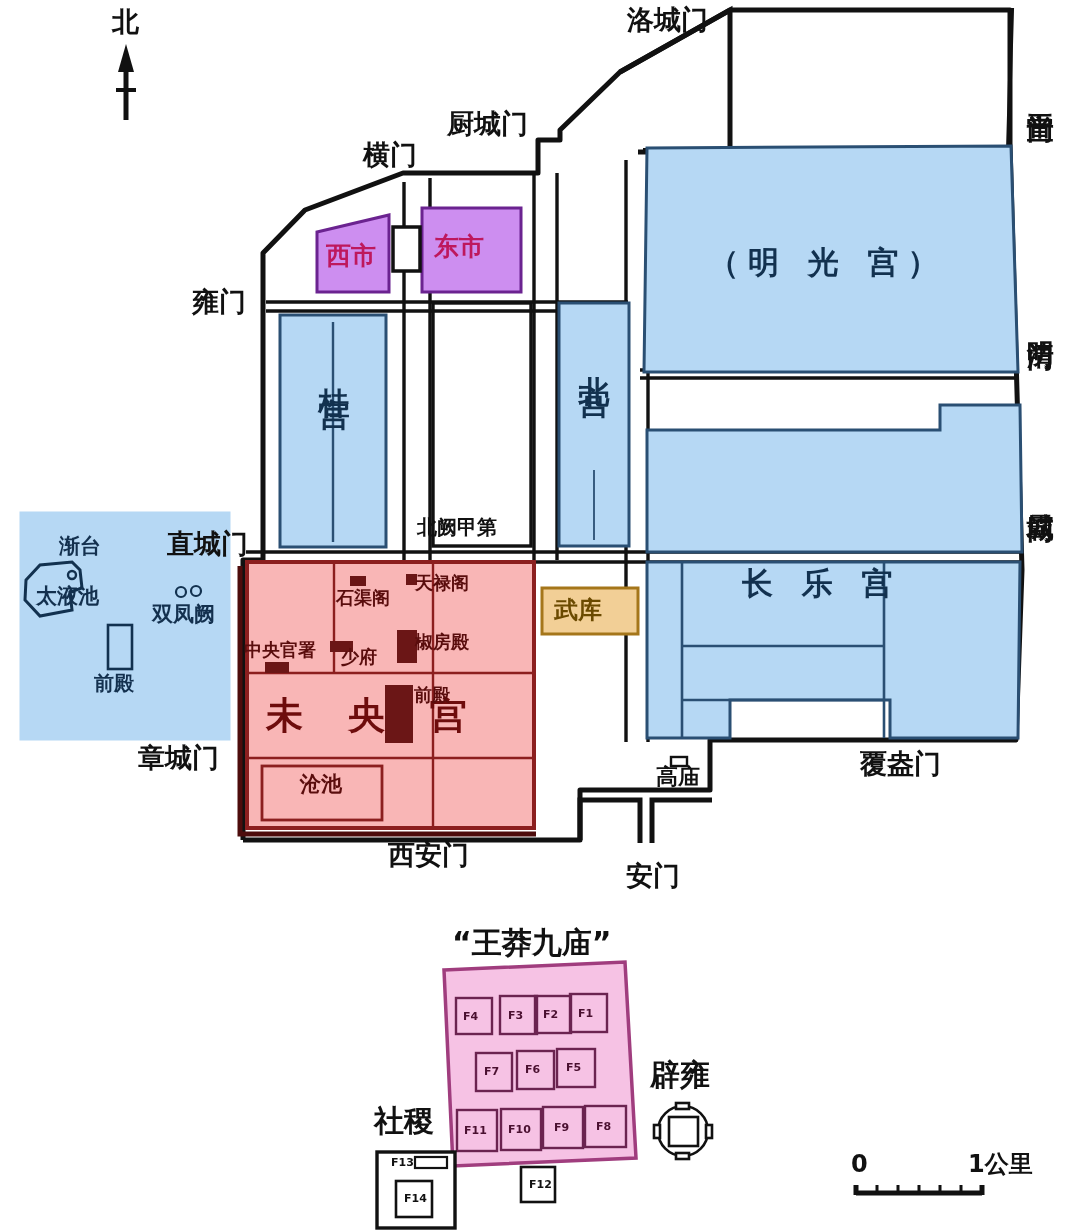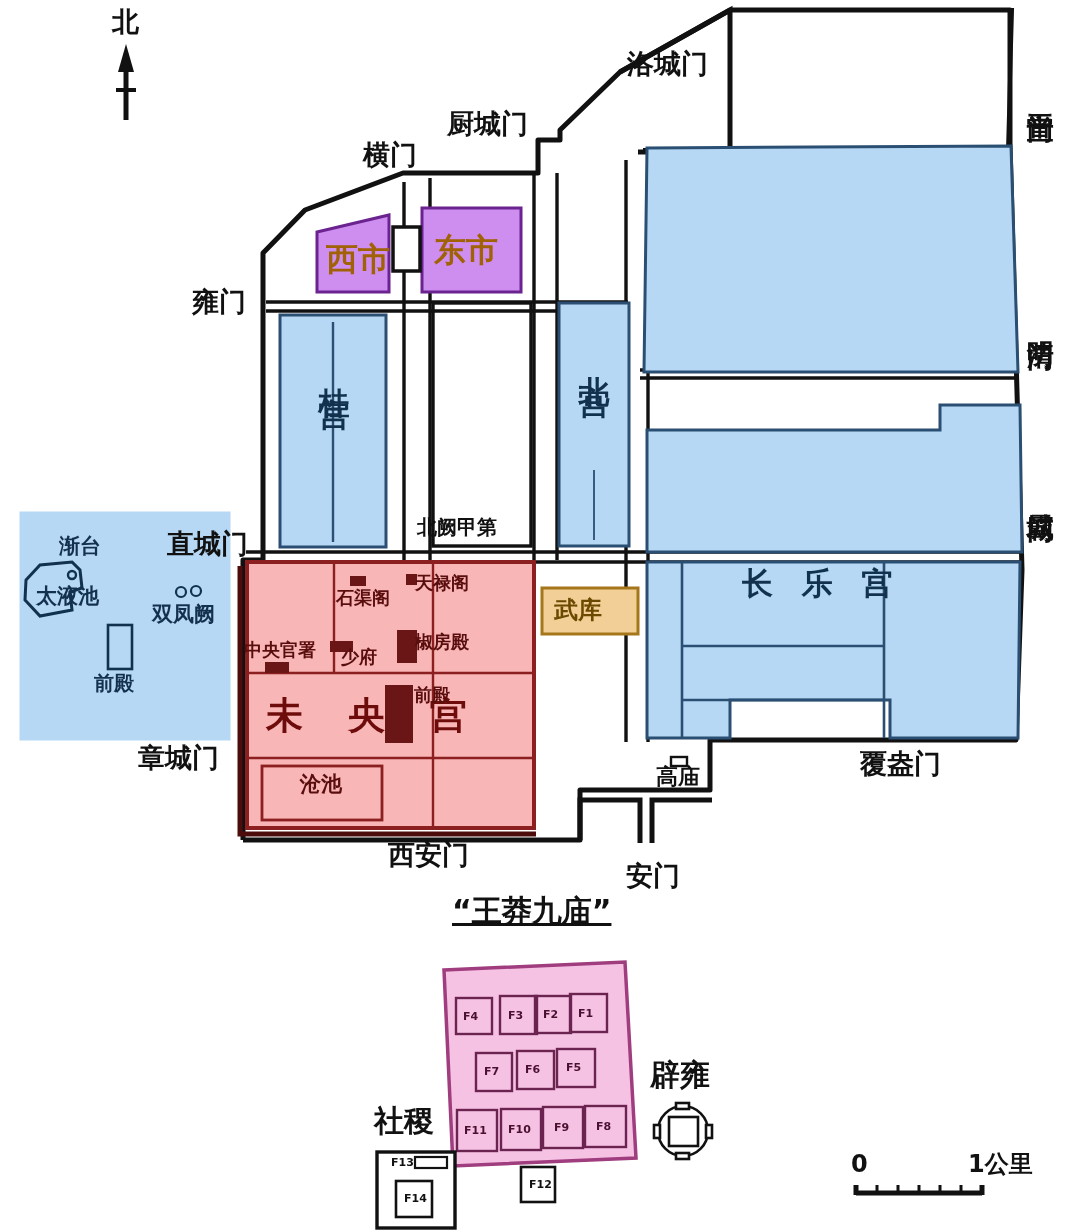--- a/index.html
+++ b/index.html
@@ -6,21 +6,21 @@
   body{width:1080px;height:1232px;overflow:hidden;
        font-family:"DejaVu Sans","Liberation Sans",sans-serif;color:#1a1a1a;}
   #map{position:relative;width:1080px;height:1232px;}
   svg{position:absolute;left:0;top:0;width:1080px;height:1232px;}
   .lbl{position:absolute;white-space:nowrap;line-height:1;}
   .vlbl{position:absolute;white-space:nowrap;line-height:1.05;
         writing-mode:vertical-rl;text-orientation:upright;}
   .gate{font-size:27px;font-weight:700;color:#111;}
   .palace-blue{font-size:31px;font-weight:700;color:#12314f;letter-spacing:9px;}
   .palace-red{font-size:37px;font-weight:700;color:#6e0c0c;letter-spacing:16px;}
-  .market{font-size:32px;font-weight:700;color:#a16207;}
+  .market{font-size:25px;font-weight:700;color:#be185d;}
   .armory{font-size:24px;font-weight:700;color:#6b4a00;}
   .small-dark{font-size:18px;font-weight:700;color:#5a0d0d;}
   .small-blue{font-size:18px;font-weight:700;color:#13304e;}
   .small-black{font-size:20px;font-weight:700;color:#111;}
   .ftag{font-size:11px;font-weight:700;color:#4a1030;}
   .ftag-k{font-size:11px;font-weight:700;color:#111;}
   .big-black{font-size:30px;font-weight:700;color:#111;}
   .scale-t{font-size:24px;font-weight:700;color:#111;}
 </style>
 </head>
@@ -185,34 +185,35 @@
     <g stroke="#111" fill="none">
       <path d="M856,1185 L856,1195 M856,1193 L982,1193 M982,1185 L982,1195" stroke-width="5"></path>
       <path d="M877,1185 L877,1193 M898,1185 L898,1193 M919,1185 L919,1193
                M940,1185 L940,1193 M961,1185 L961,1193" stroke-width="3"></path>
     </g>
 
   </svg>
 
   <div class="lbl gate" style="left:112px;top:8px;">北</div>
 
-  <div class="lbl gate" style="left:627px;top:6px;margin-top:44px;">洛城门</div>
+  <div class="lbl gate" style="left:627px;top:6px;">洛城门</div>
   <div class="lbl gate" style="left:447px;top:110px;">厨城门</div>
   <div class="lbl gate" style="left:363px;top:141px;">横门</div>
   <div class="lbl gate" style="left:192px;top:288px;">雍门</div>
   <div class="lbl gate" style="left:167px;top:530px;">直城门</div>
   <div class="lbl gate" style="left:138px;top:744px;">章城门</div>
   <div class="lbl gate" style="left:388px;top:841px;">西安门</div>
   <div class="lbl gate" style="left:614px;top:862px;margin-left:12px;">安门</div>
   <div class="lbl gate" style="left:840px;top:750px;margin-left:20px;">覆盎门</div>
 
   <div class="vlbl gate" style="left:1026px;top:92px;">宣平门</div>
   <div class="vlbl gate" style="left:1026px;top:320px;">清明门</div>
   <div class="vlbl gate" style="left:1026px;top:492px;">霸城门</div>
 
+  <div class="lbl palace-blue" style="left:708px;top:247px;">（明 光 宫）</div>
   <div class="lbl palace-blue" style="left:742px;top:568px;">长 乐 宫</div>
   <div class="vlbl palace-blue" style="left:318px;top:363px;">桂宫</div>
   <div class="vlbl palace-blue" style="left:578px;top:351px;">北宫</div>
   <div class="lbl palace-red" style="left:266px;top:697px;">未 央 宫</div>
 
   <div class="lbl market" style="left:326px;top:243px;">西市</div>
   <div class="lbl market" style="left:434px;top:234px;">东市</div>
 
   <div class="lbl armory" style="left:554px;top:598px;">武库</div>
 
@@ -225,21 +226,21 @@
   <div class="lbl small-blue" style="left:94px;top:673px;font-size:20px;">前殿</div>
 
   <div class="lbl small-dark" style="left:336px;top:589px;">石渠阁</div>
   <div class="lbl small-dark" style="left:415px;top:574px;">天禄阁</div>
   <div class="lbl small-dark" style="left:244px;top:641px;">中央官署</div>
   <div class="lbl small-dark" style="left:341px;top:648px;">少府</div>
   <div class="lbl small-dark" style="left:415px;top:633px;">椒房殿</div>
   <div class="lbl small-dark" style="left:414px;top:686px;">前殿</div>
   <div class="lbl small-dark" style="left:300px;top:774px;font-size:21px;">沧池</div>
 
-  <div class="lbl big-black" style="left:452px;top:896px;text-decoration:underline;">“王莽九庙”</div>
+  <div class="lbl big-black" style="left:452px;top:928px;">“王莽九庙”</div>
   <div class="lbl big-black" style="left:374px;top:1106px;">社稷</div>
   <div class="lbl big-black" style="left:650px;top:1060px;">辟雍</div>
 
   <div class="lbl ftag" style="left:463px;top:1011px;">F4</div>
   <div class="lbl ftag" style="left:508px;top:1010px;">F3</div>
   <div class="lbl ftag" style="left:543px;top:1009px;">F2</div>
   <div class="lbl ftag" style="left:578px;top:1008px;">F1</div>
 
   <div class="lbl ftag" style="left:484px;top:1066px;">F7</div>
   <div class="lbl ftag" style="left:525px;top:1064px;">F6</div>

